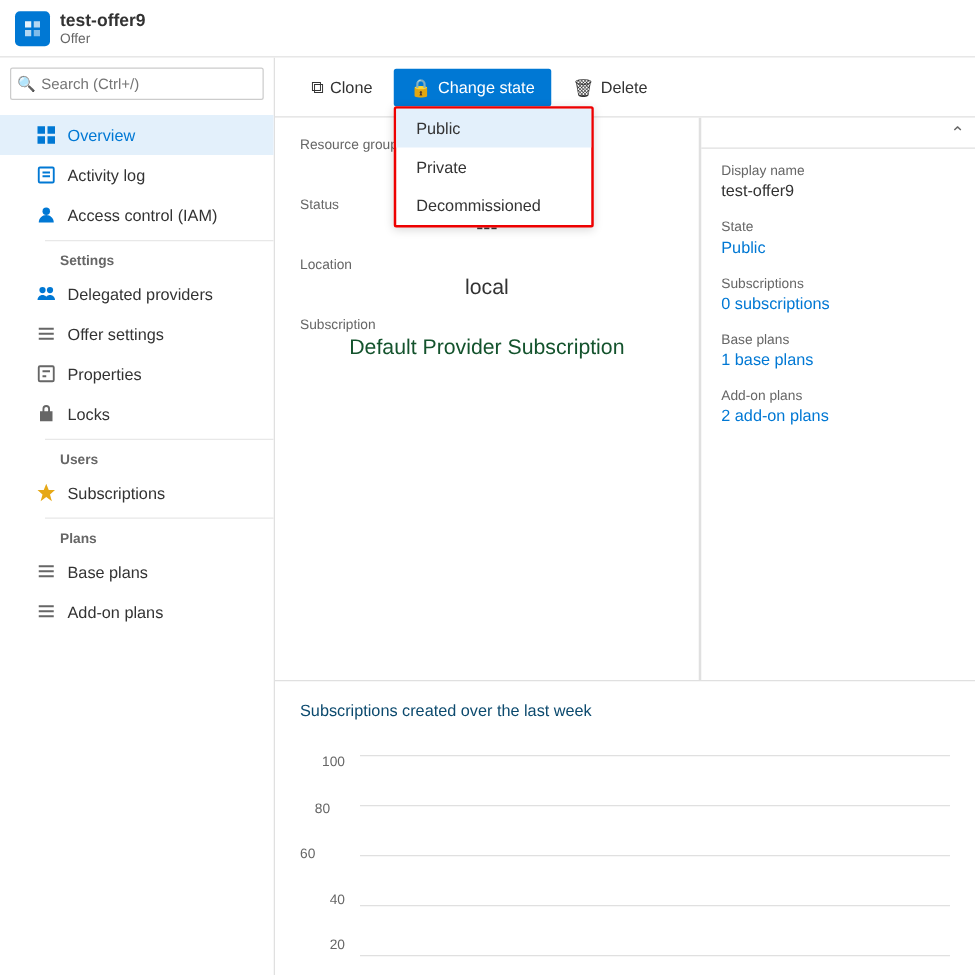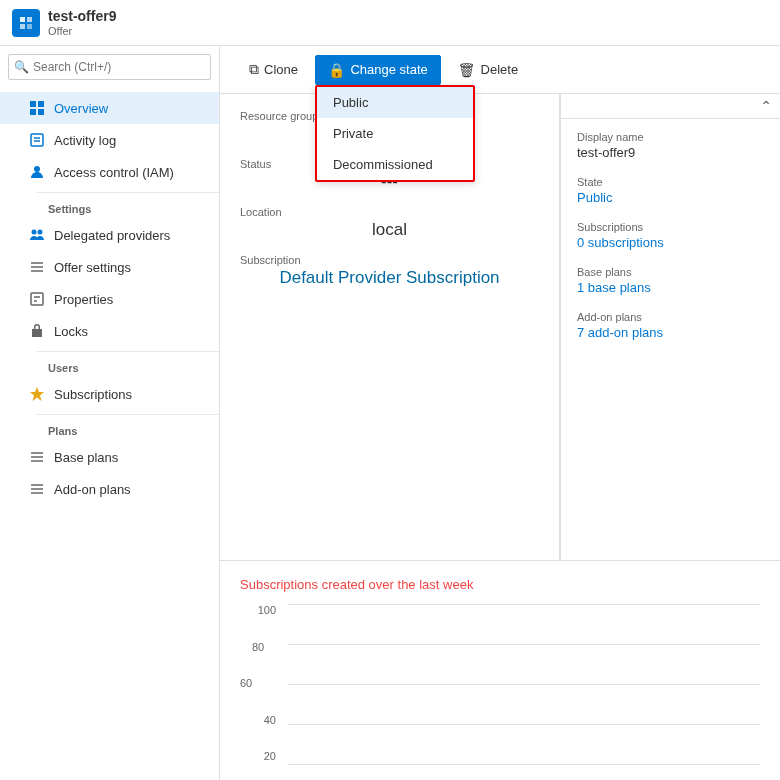--- a/index.html
+++ b/index.html
@@ -49,21 +49,21 @@
     .field-value { font-size: 17px; color: #333; text-align: center; }
     .field-value.link { color: #0078d4; cursor: pointer; }
 
     .right-field { margin-bottom: 16px; }
     .right-label { font-size: 11px; color: #666; margin-bottom: 2px; }
     .right-value { font-size: 13px; color: #333; }
     .right-value.link { color: #0078d4; cursor: pointer; }
 
     
     .chart-section { padding: 16px 20px; border-top: 1px solid #e0e0e0; }
-    .chart-title { font-size: 13px; color: #ef4444; margin-bottom: 12px; }
+    .chart-title { font-size: 13px; color: #0c4a6e; margin-bottom: 28px; }
     .chart-area { position: relative; height: 160px; }
 
     
     .search-wrapper { position: relative; padding: 8px; }
     .search-input { width: 100%; border: 1px solid #ccc; padding: 5px 8px 5px 24px; font-size: 12px; border-radius: 2px; }
     .search-icon-inner { position: absolute; left: 14px; top: 50%; transform: translateY(-50%); color: #666; font-size: 12px; pointer-events: none; }
   </style>
 </head>
 <body>
 
@@ -242,21 +242,21 @@
           <div class="field-group">
             <div class="field-label">Status</div>
             <div class="field-value">---</div>
           </div>
           <div class="field-group">
             <div class="field-label">Location</div>
             <div class="field-value">local</div>
           </div>
           <div class="field-group">
             <div class="field-label">Subscription</div>
-            <div class="field-value link" style="color: #0369a1; cursor: pointer;">Default Provider Subscription</div>
+            <div class="field-value link" style="color: #14532d; cursor: pointer;">Default Provider Subscription</div>
           </div>
         </div>
 
         <div style="display:flex; flex-direction:column; width:220px; border-left:1px solid #e0e0e0;">
           <div style="display:flex; justify-content:flex-end; padding:4px 8px; border-bottom:1px solid #e0e0e0;">
             <span style="cursor:pointer; color:#666; font-size:14px;">⌃</span>
           </div>
           <div style="padding:12px 16px;">
             <div class="right-field">
               <div class="right-label">Display name</div>
@@ -269,21 +269,21 @@
             <div class="right-field">
               <div class="right-label">Subscriptions</div>
               <div class="right-value link" style="color: rgb(0, 120, 212); cursor: pointer;">0 subscriptions</div>
             </div>
             <div class="right-field">
               <div class="right-label">Base plans</div>
               <div class="right-value link" style="color: rgb(0, 120, 212); cursor: pointer;">1 base plans</div>
             </div>
             <div class="right-field">
               <div class="right-label">Add-on plans</div>
-              <div class="right-value link" style="color: rgb(0, 120, 212); cursor: pointer;">7 add-on plans</div>
+              <div class="right-value link" style="color: rgb(0, 120, 212); cursor: pointer;">2 add-on plans</div>
             </div>
           </div>
         </div>
       </div>
 
       <div class="chart-section" style="border-top:1px solid #e0e0e0; background:#fff;">
         <div class="chart-title">Subscriptions created over the last week</div>
         <div class="chart-area">
 
           <div style="position:absolute; left:0; top:0; bottom:0; width:42px; display:flex; flex-direction:column; justify-content:space-between; padding-bottom:2px;">

